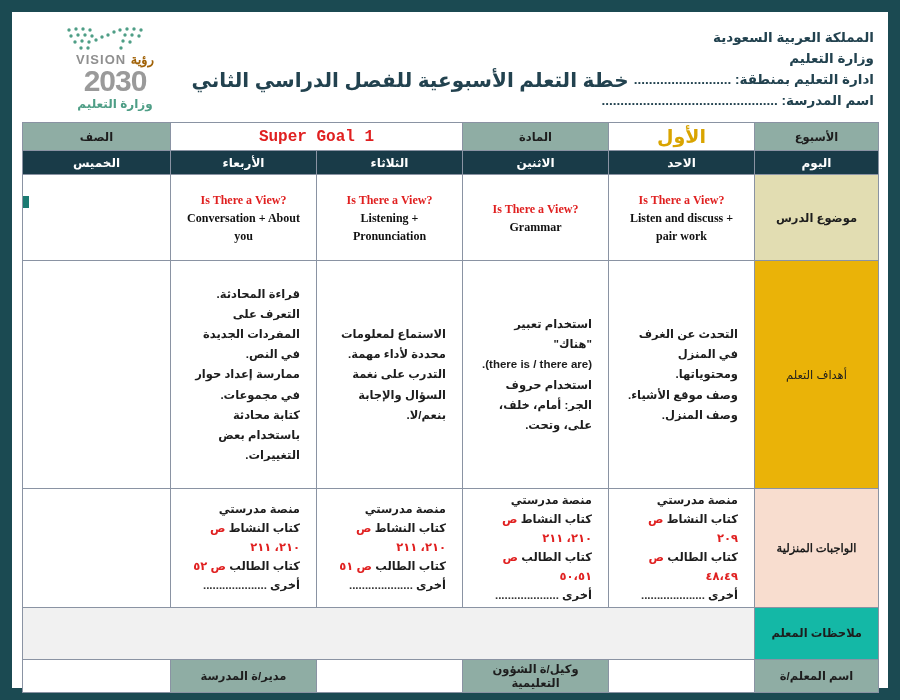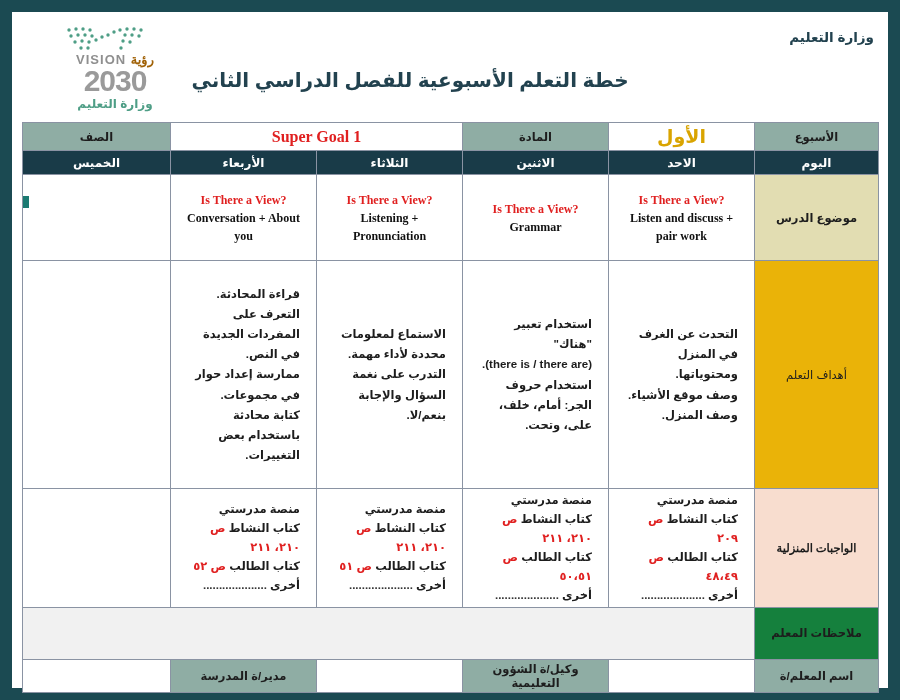--- a/index.html
+++ b/index.html
@@ -78,21 +78,21 @@
     padding:2px 16px;
     vertical-align:middle;
     font-size:11.5px;
     color:#1d1d1d;
     box-sizing:border-box;
   }
   
   .lbl-sage{background:#8fada4;color:#ffffff;font-weight:700;text-align:center;font-size:12px;}
   .val-white{background:#ffffff;text-align:center;font-weight:700;}
   .val-gold{color:#d9a400;font-size:19px;}
-  .val-sg{color:#e02020;font-size:16px;font-family:Liberation Serif, serif;font-weight:700;direction:ltr;}
+  .val-sg{color:#e02020;font-size:16px;font-family:Liberation Mono, monospace;font-weight:700;direction:ltr;}
   
   .day-row td{background:#193b48;color:#ffffff;font-weight:700;text-align:center;font-size:12px;height:24px;}
   
   .lbl-khaki{background:#e2ddb2;color:#1d1d1d;font-weight:700;text-align:center;font-size:12px;}
   .topic-cell{text-align:center;line-height:1.5;padding:8px 4px;direction:ltr;}
   .topic-en-red{color:#e02020;font-weight:700;font-size:12px;font-family:"Liberation Serif",serif;}
   .topic-en-blk{color:#111111;font-weight:700;font-size:12px;font-family:"Liberation Serif",serif;}
   
   .lbl-teal{background:#eab308;color:#1d1d1d;font-weight:400;text-align:center;font-size:12px;}
   .obj-cell{
@@ -110,21 +110,21 @@
     text-align:right;
     padding:6px 10px;
     line-height:1.65;
     font-size:11.5px;
     font-weight:700;
     color:#1a1a1a;
   }
   .hw-cell .rd{color:#e02020;}
   .hw-cell .dt{letter-spacing:0.5px;color:#333;}
   
-  .lbl-gray{background:#15803d;color:#1d1d1d;font-weight:700;text-align:center;font-size:12px;}
+  .lbl-gray{background:#14b8a6;color:#1d1d1d;font-weight:700;font-size:12px;}
   .notes-cell{background:#f1f1f1;height:52px;}
   
   .sig-lbl{background:#8fada4;color:#1d1d1d;font-weight:700;text-align:center;font-size:11.5px;height:30px;}
   .sig-blank{background:#ffffff;}
   .teal-mark{
     position:absolute;
     left:10px;top:184px;
     width:7px;height:12px;
     background:#1b7a72;
   }
@@ -174,21 +174,30 @@
         <span>VISION</span>
         <span class="ar">رؤية</span>
       </div>
       <div class="logo-2030">
         <span>2030</span>
       </div>
       <div class="logo-min">وزارة التعليم</div>
     </div>
 
     <div class="header-right">
+      <div>المملكة العربية السعودية</div>
       <div>وزارة التعليم</div>
+      <div>
+        <span>ادارة التعليم بمنطقة:</span>
+        <span class="dots">..........................</span>
+      </div>
+      <div>
+        <span>اسم المدرسة:</span>
+        <span class="dots">...............................................</span>
+      </div>
     </div>
 
     <div class="main-title">
       <span>خطة التعلم الأسبوعية للفصل الدراسي الثاني</span>
     </div>
   </div>
 
   <div class="teal-mark"></div>
 
   <table class="tbl">

